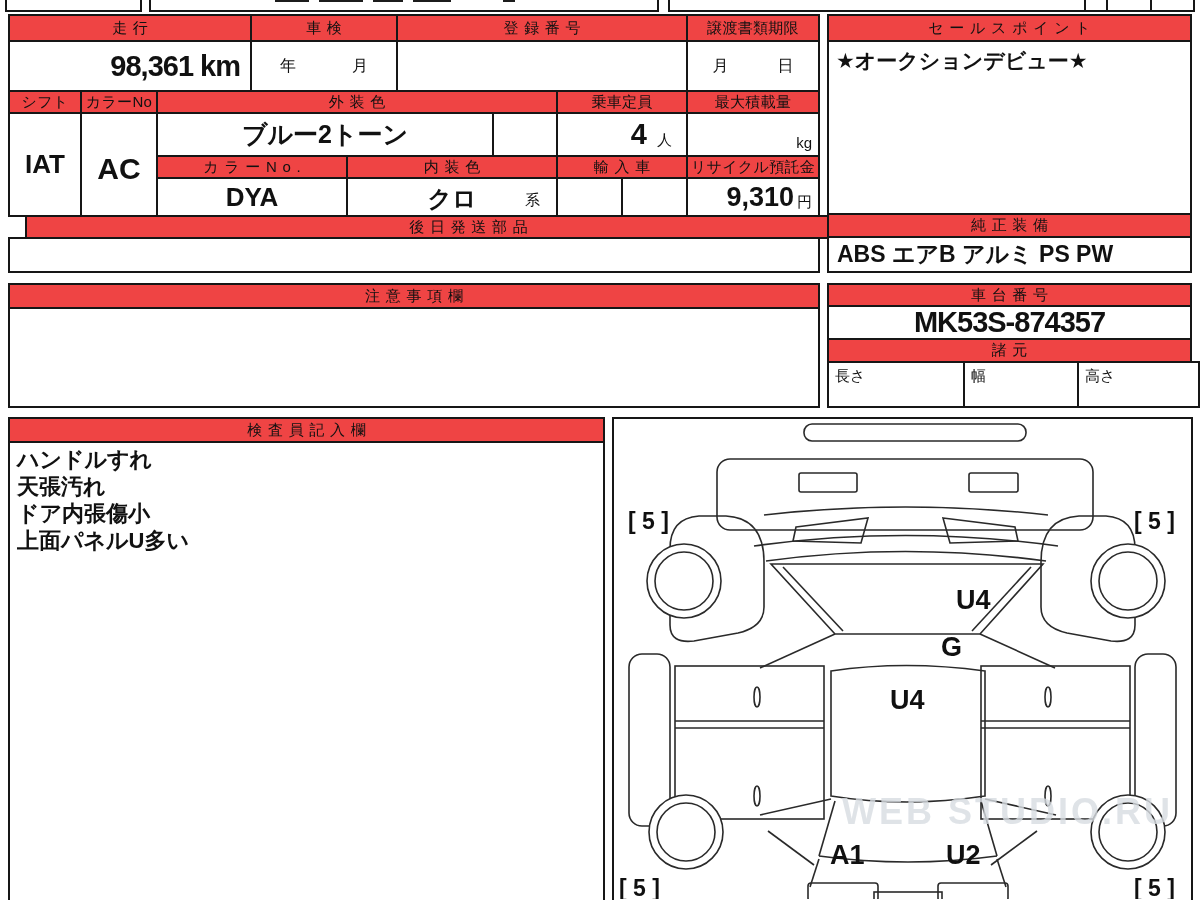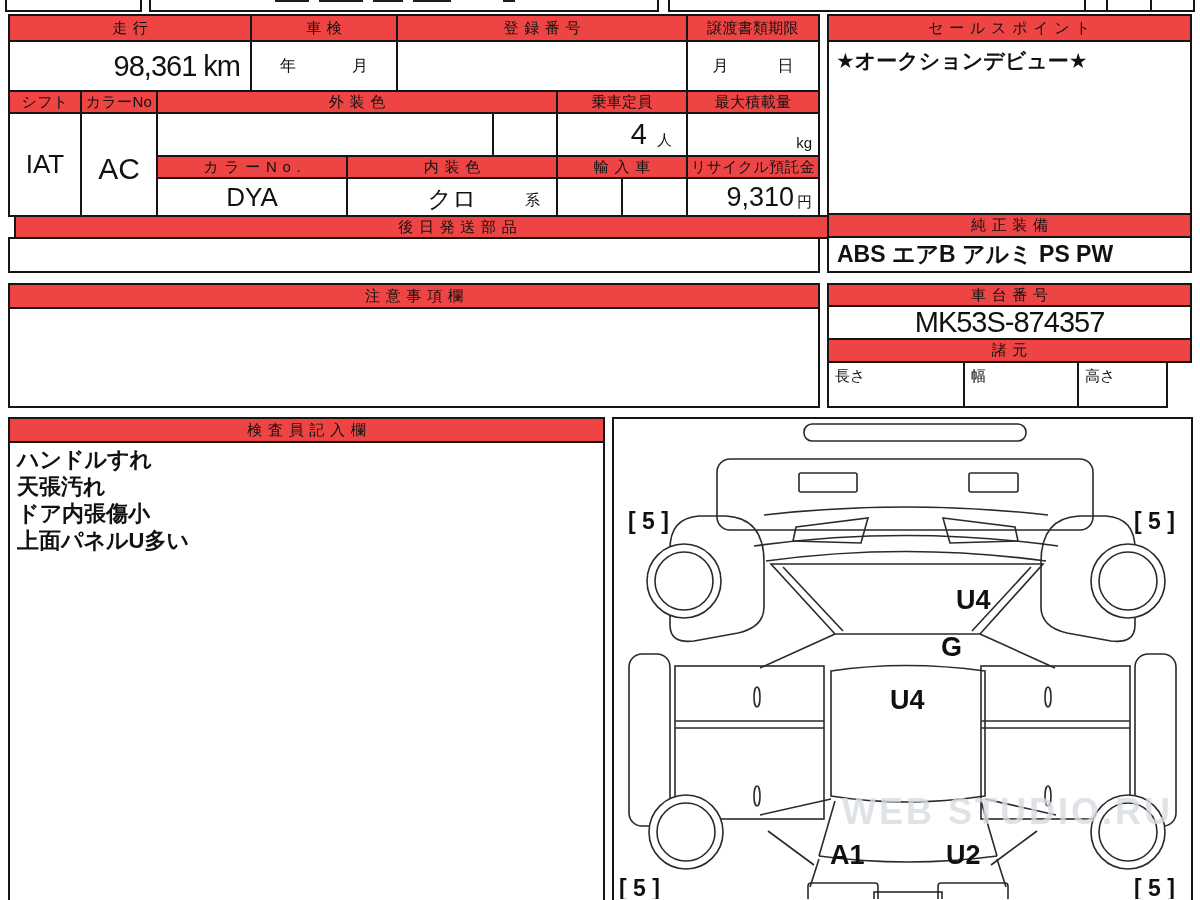--- a/index.html
+++ b/index.html
@@ -6,21 +6,21 @@
   body{
     width:1200px;height:900px;overflow:hidden;position:relative;
     background:#ffffff;
     font-family:"Liberation Sans","DejaVu Sans",sans-serif;
     color:#111;
   }
   .cell{position:absolute;box-sizing:border-box;border:2px solid #161616;background:#fff;}
   .hd{background:#ef4444;display:flex;align-items:center;justify-content:center;
       font-size:15px;letter-spacing:0.38em;text-indent:0.38em;white-space:nowrap;overflow:hidden;}
   .hd.tight{letter-spacing:0.02em;text-indent:0;}
-  .val{font-weight:normal;}
+  .val{font-weight:bold;}
   .center{display:flex;align-items:center;justify-content:center;}
   .box{position:absolute;box-sizing:border-box;}
   .unitcell{display:flex;align-items:center;justify-content:space-around;font-size:16px;}
   .blob{position:absolute;background:#1c1c1c;}
   .wm{position:absolute;font-weight:bold;letter-spacing:3px;color:#d8dde2;opacity:.8;
       font-size:36px;white-space:nowrap;z-index:3;}
   svg text{font-family:"Liberation Sans","DejaVu Sans",sans-serif;font-weight:bold;fill:#101010;}
 </style>
 </head>
 <body>
@@ -62,20 +62,21 @@
 
   <div class="cell hd tight" style="left:0;top:76px;width:74px;height:24px;">シフト</div>
   <div class="cell hd tight" style="left:72px;top:76px;width:78px;height:24px;">カラーNo</div>
   <div class="cell hd" style="left:148px;top:76px;width:402px;height:24px;">外装色</div>
   <div class="cell hd tight" style="left:548px;top:76px;width:132px;height:24px;">乗車定員</div>
   <div class="cell hd tight" style="left:678px;top:76px;width:134px;height:24px;">最大積載量</div>
 
   <div class="cell val center" style="left:0;top:98px;width:74px;height:105px;font-size:26px;">IAT</div>
   <div class="cell val center" style="left:72px;top:98px;width:78px;height:113px;font-size:30px;">AC</div>
 
+  <div class="cell val center" style="left:148px;top:98px;width:338px;height:45px;font-size:25px;">ブルー2トーン</div>
   <div class="cell" style="left:484px;top:98px;width:66px;height:45px;"></div>
   <div class="cell" style="left:548px;top:98px;width:132px;height:45px;display:flex;align-items:center;justify-content:flex-end;padding-right:14px;">
     <span class="val" style="font-size:29px;">4</span>
     <span style="font-size:15px;margin-left:10px;margin-top:12px;">人</span>
   </div>
   <div class="cell" style="left:678px;top:98px;width:134px;height:45px;display:flex;align-items:flex-end;justify-content:flex-end;padding:0 6px 4px 16px;font-size:15px;">
     <span>kg</span>
   </div>
 
   <div class="cell hd" style="left:148px;top:141px;width:192px;height:24px;">カラーNo.</div>
@@ -88,21 +89,21 @@
     <span class="val" style="position:absolute;left:0;right:0;top:4px;text-align:center;font-size:24px;">クロ</span>
     <span style="position:absolute;right:16px;top:12px;font-size:15px;">系</span>
   </div>
   <div class="cell" style="left:548px;top:163px;width:67px;height:40px;"></div>
   <div class="cell" style="left:613px;top:163px;width:67px;height:40px;"></div>
   <div class="cell" style="left:678px;top:163px;width:134px;height:40px;display:flex;align-items:center;justify-content:flex-end;padding-right:6px;">
     <span class="val" style="font-size:27px;">9,310</span>
     <span style="font-size:15px;margin-left:3px;margin-top:10px;">円</span>
   </div>
 
-  <div class="cell hd" style="left:6px;top:201px;width:887px;height:24px;">後日発送部品</div>
+  <div class="cell hd" style="left:17px;top:201px;width:887px;height:24px;">後日発送部品</div>
   <div class="cell" style="left:0;top:223px;width:812px;height:36px;"></div>
 </div>
 
 <div class="box" style="left:827px;top:14px;width:365px;height:259px;">
   <div class="cell hd" style="left:0;top:0;width:365px;height:28px;">セールスポイント</div>
   <div class="cell" style="left:0;top:26px;width:365px;height:175px;padding:5px 7px;font-weight:bold;font-size:21px;">
     <span>★オークションデビュー★</span>
   </div>
   <div class="cell hd" style="left:0;top:199px;width:365px;height:25px;">純正装備</div>
   <div class="cell" style="left:0;top:222px;width:365px;height:37px;display:flex;align-items:center;padding-left:8px;font-weight:bold;font-size:23px;letter-spacing:0;">
@@ -118,21 +119,21 @@
 <div class="box" style="left:827px;top:283px;width:365px;height:125px;">
   <div class="cell hd" style="left:0;top:0;width:365px;height:24px;">車台番号</div>
   <div class="cell val center" style="left:0;top:22px;width:365px;height:35px;font-size:29px;letter-spacing:-1px;">MK53S-874357</div>
   <div class="cell hd" style="left:0;top:55px;width:365px;height:25px;">諸元</div>
   <div class="cell" style="left:0;top:78px;width:138px;height:47px;padding:4px 6px;font-size:15px;">
     <span>長さ</span>
   </div>
   <div class="cell" style="left:136px;top:78px;width:116px;height:47px;padding:4px 6px;font-size:15px;">
     <span>幅</span>
   </div>
-  <div class="cell" style="left:250px;top:78px;width:91px;height:47px;padding:4px 6px;font-size:15px;">
+  <div class="cell" style="left:250px;top:78px;width:123px;height:47px;padding:4px 6px;font-size:15px;">
     <span>高さ</span>
   </div>
 </div>
 
 <div class="box" style="left:8px;top:417px;width:597px;height:486px;">
   <div class="cell hd" style="left:0;top:0;width:597px;height:26px;">検査員記入欄</div>
   <div class="cell" style="left:0;top:24px;width:597px;height:462px;padding:3px 7px;font-weight:bold;font-size:22px;line-height:27px;">
     <div>ハンドルすれ</div>
     <div>天張汚れ</div>
     <div>ドア内張傷小</div>

